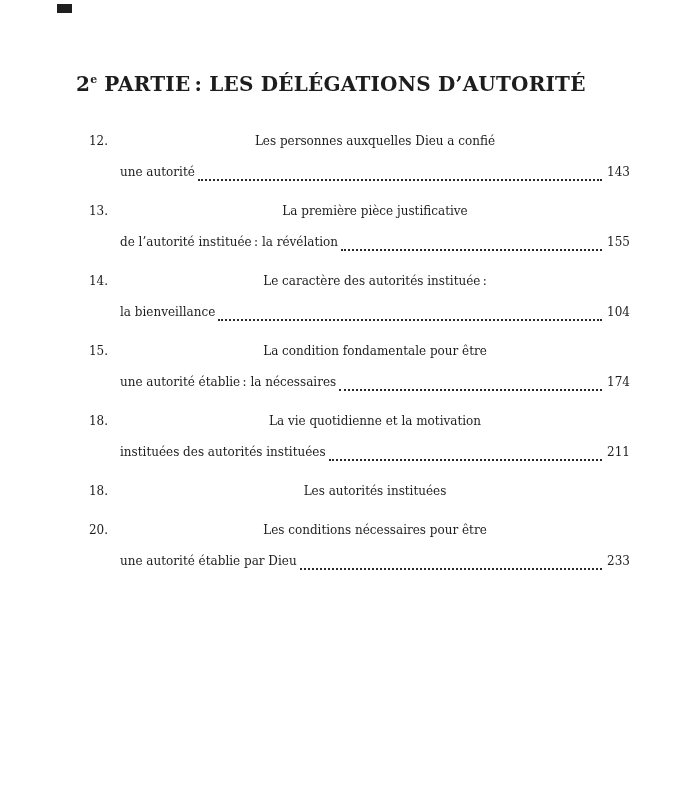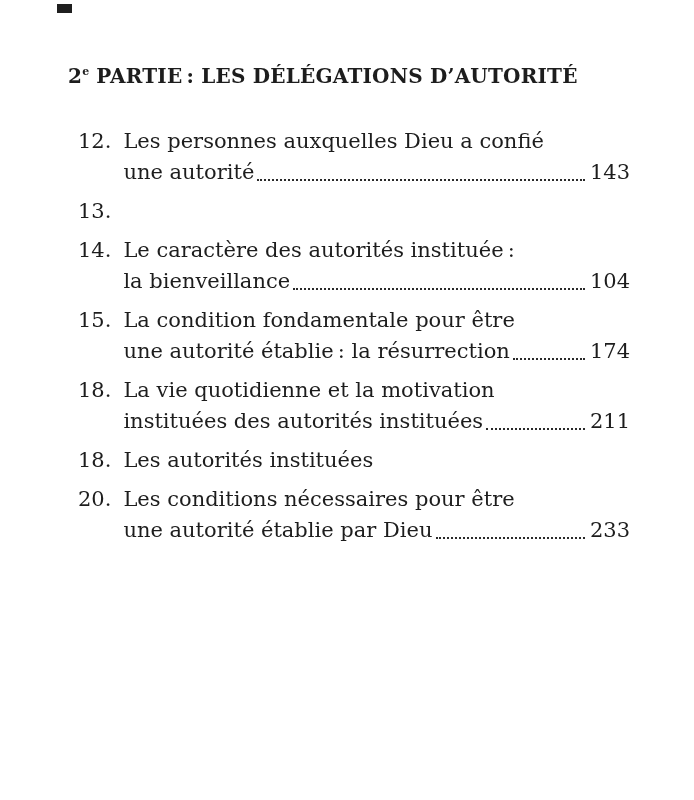--- a/index.html
+++ b/index.html
@@ -21,21 +21,21 @@
     left: 57px;
     top: 4px;
     width: 15px;
     height: 9px;
     background: #1f1f1f;
   }
   .part-title {
     position: absolute;
     left: 64px;
     top: 60px;
-    margin: 4px;
+    margin: 12px;
     font-size: 20px;
     font-weight: bold;
     letter-spacing: 0.2px;
     white-space: nowrap;
   }
   .part-title .ordinal {
     font-size: 11px;
     vertical-align: 8px;
     letter-spacing: 0;
   }
@@ -45,35 +45,36 @@
     top: 126px;
     width: 552px;
     list-style: none;
     margin: 0;
     padding: 0;
   }
   .entry {
     display: flex;
     align-items: flex-start;
     margin-bottom: 8px;
-    font-size: 21px;
+    font-size: 12px;
   }
   .entry .num {
     flex: 0 0 30px;
     text-align: right;
     margin-right: 12px;
     line-height: 31px;
   }
   .entry .lines {
     flex: 1;
     min-width: 0;
   }
   .entry .line1 {
     line-height: 31px;
     white-space: nowrap;
+    text-align: center;
   }
   .entry .row2 {
     display: flex;
     align-items: center;
     line-height: 31px;
   }
   .entry .line2 {
     white-space: nowrap;
   }
   .leader {
@@ -105,41 +106,47 @@
         <span class="line2">une autorité</span>
         <span class="leader"></span>
         <span class="pagenum">143</span>
       </div>
     </div>
   </li>
 
   <li class="entry">
     <span class="num">13.</span>
     <div class="lines">
+      <div class="line1">La première pièce justificative</div>
+      <div class="row2">
+        <span class="line2">de l’autorité instituée : la révélation</span>
+        <span class="leader"></span>
+        <span class="pagenum">155</span>
+      </div>
     </div>
   </li>
 
   <li class="entry">
     <span class="num">14.</span>
     <div class="lines">
       <div class="line1">Le caractère des autorités instituée :</div>
       <div class="row2">
         <span class="line2">la bienveillance</span>
         <span class="leader"></span>
         <span class="pagenum">104</span>
       </div>
     </div>
   </li>
 
   <li class="entry">
     <span class="num">15.</span>
     <div class="lines">
       <div class="line1">La condition fondamentale pour être</div>
       <div class="row2">
-        <span class="line2">une autorité établie : la résurrection</span>
+        <span class="line2">une autorité établie : la nécessaires</span>
         <span class="leader"></span>
         <span class="pagenum">174</span>
       </div>
     </div>
   </li>
 
 
 
   <li class="entry">
     <span class="num">18.</span>

